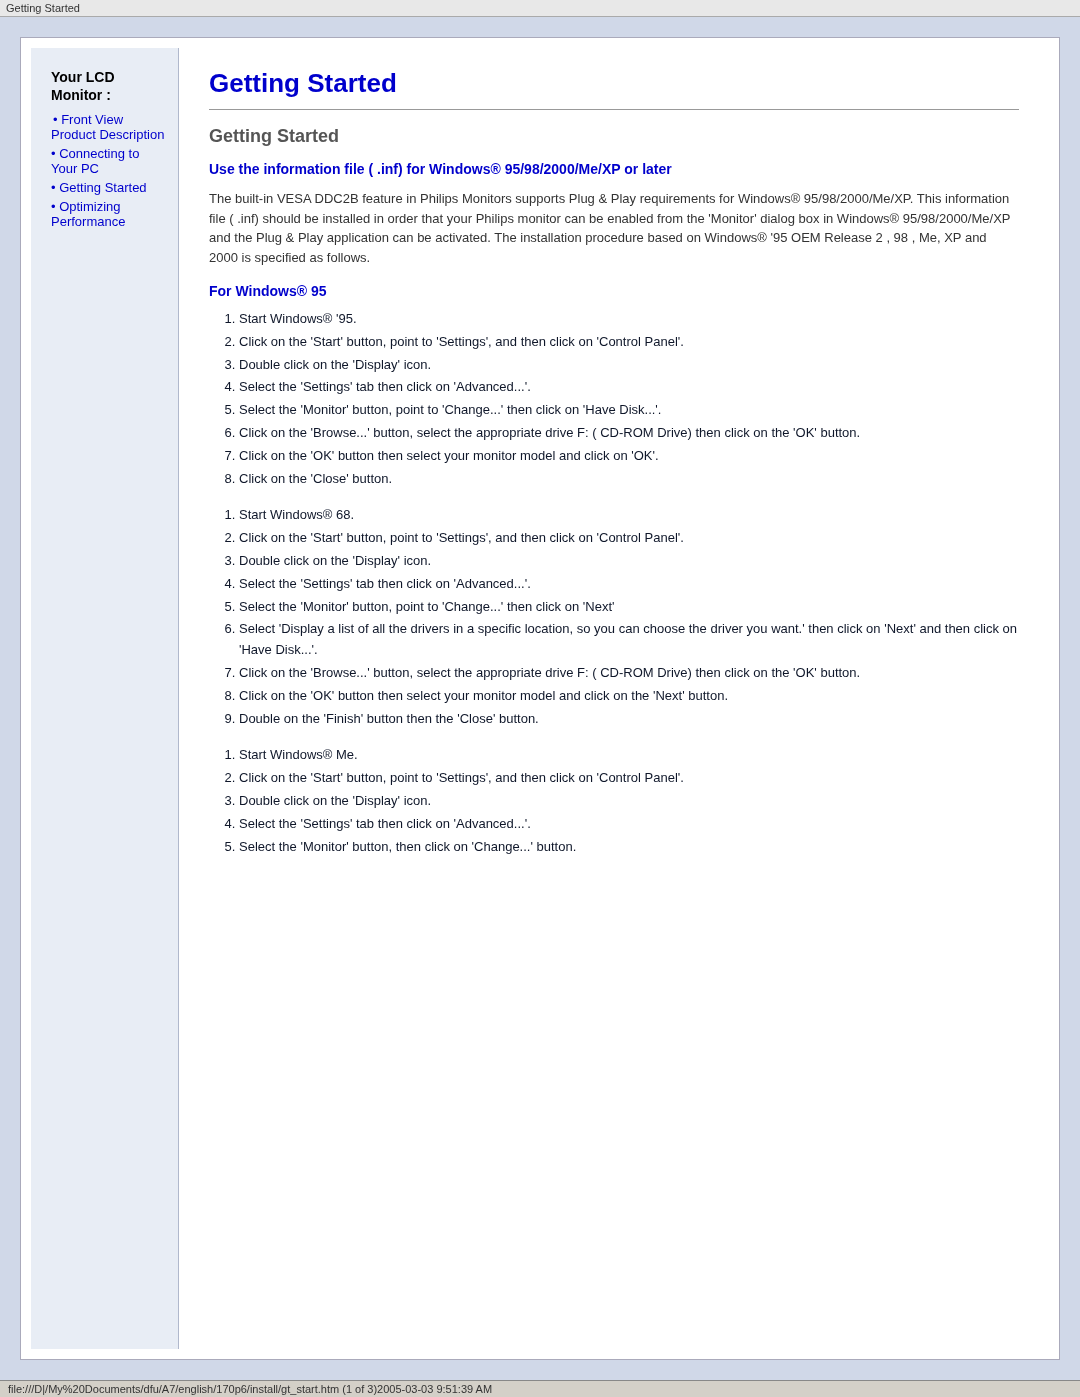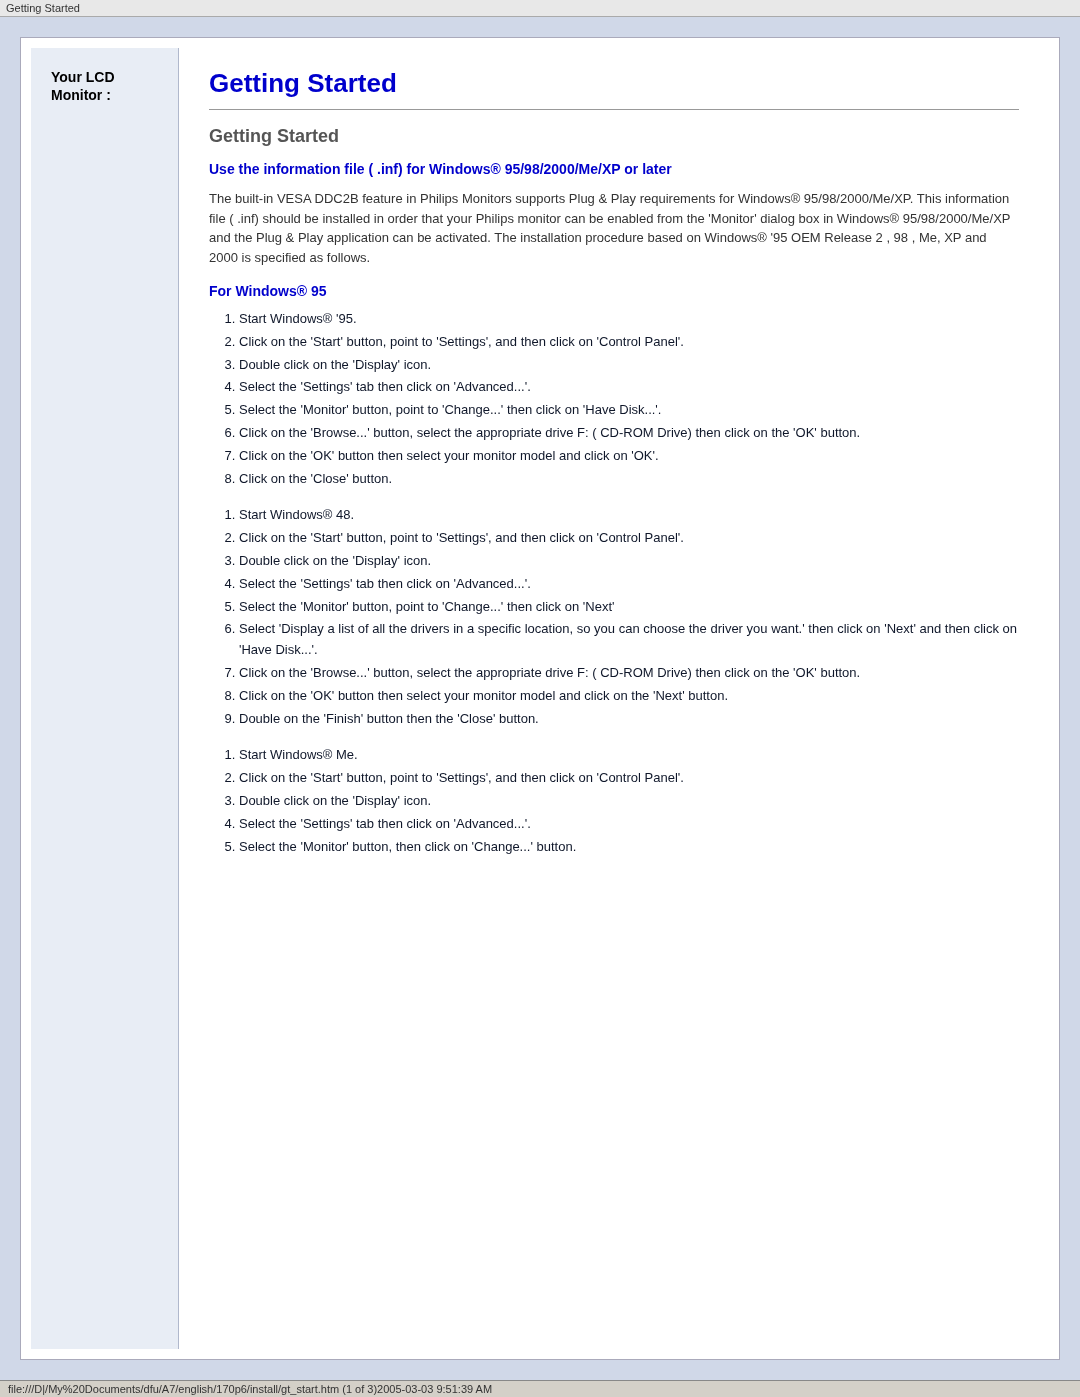--- a/index.html
+++ b/index.html
@@ -127,20 +127,34 @@
   <span>Getting Started</span>
 </div>
 
 <div id="main-layout">
   <div id="outer-container">
 
     <div id="sidebar">
       <div id="sidebar-title">
         <strong>Your LCD<br>Monitor :</strong>
       </div>
+      <ul>
+        <li>
+          <span class="sidebar-bullet"></span><a href="#">• Front View Product Description</a>
+        </li>
+        <li>
+          <a href="#">• Connecting to Your PC</a>
+        </li>
+        <li>
+          <a href="#">• Getting Started</a>
+        </li>
+        <li>
+          <a href="#">• Optimizing Performance</a>
+        </li>
+      </ul>
     </div>
 
     <div id="content">
       <h1 id="page-heading">Getting Started</h1>
       <hr>
 
       <h2 id="section-title">Getting Started</h2>
 
       <p class="subtitle-blue">Use the information file ( .inf) for Windows® 95/98/2000/Me/XP or later</p>
 
@@ -152,21 +166,21 @@
         <li>Click on the 'Start' button, point to 'Settings', and then click on 'Control Panel'.</li>
         <li>Double click on the 'Display' icon.</li>
         <li>Select the 'Settings' tab then click on 'Advanced...'.</li>
         <li>Select the 'Monitor' button, point to 'Change...' then click on 'Have Disk...'.</li>
         <li>Click on the 'Browse...' button, select the appropriate drive F: ( CD-ROM Drive) then click on the 'OK' button.</li>
         <li>Click on the 'OK' button then select your monitor model and click on 'OK'.</li>
         <li>Click on the 'Close' button.</li>
       </ol>
 
       <ol>
-        <li>Start Windows® 48.</li>
+        <li>Start Windows® 68.</li>
         <li>Click on the 'Start' button, point to 'Settings', and then click on 'Control Panel'.</li>
         <li>Double click on the 'Display' icon.</li>
         <li>Select the 'Settings' tab then click on 'Advanced...'.</li>
         <li>Select the 'Monitor' button, point to 'Change...' then click on 'Next'</li>
         <li>Select 'Display a list of all the drivers in a specific location, so you can choose the driver you want.' then click on 'Next' and then click on 'Have Disk...'.</li>
         <li>Click on the 'Browse...' button, select the appropriate drive F: ( CD-ROM Drive) then click on the 'OK' button.</li>
         <li>Click on the 'OK' button then select your monitor model and click on the 'Next' button.</li>
         <li>Double on the 'Finish' button then the 'Close' button.</li>
       </ol>
 

